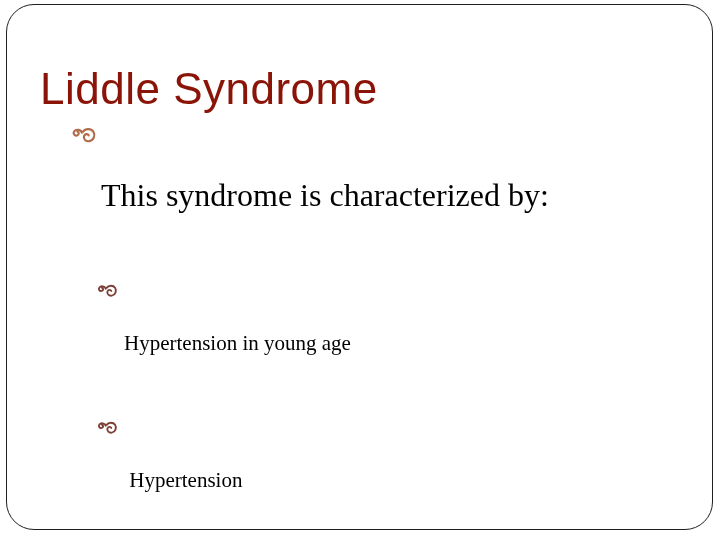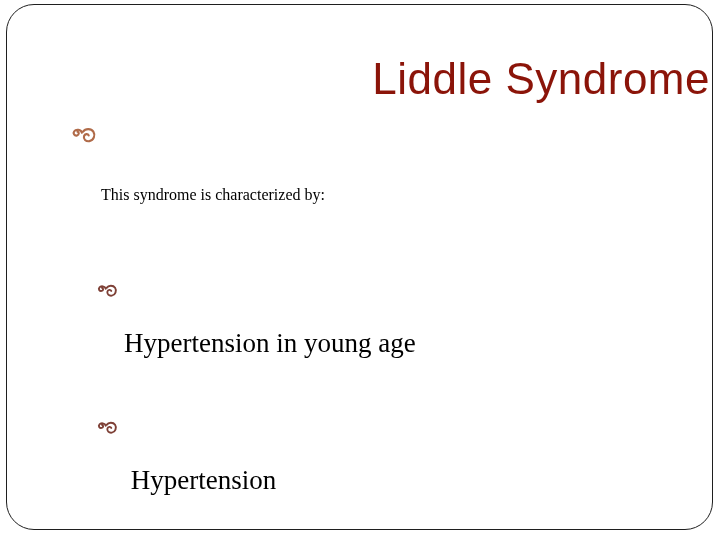--- a/index.html
+++ b/index.html
@@ -21,44 +21,44 @@
   }
   .frame{
     position:absolute;
     left:6px;top:4px;right:7px;bottom:10px;
     border:1.5px solid var(--frame);
     border-radius:28px;
     pointer-events:none;
   }
   .title{
     position:absolute;
-    left:40px;right:10px;top:54px;
-    text-align:right;
+    left:40px;right:10px;top:64px;
+    text-align:left;
     font-family:"Liberation Sans", sans-serif;
     font-size:44px;
     line-height:50px;
     color:var(--title);
     font-weight:400;
     letter-spacing:0.5px;
     white-space:nowrap;
   }
   .content{
     position:absolute;
     left:70px;top:120px;right:34px;
   }
   .li{display:flex;align-items:flex-start;}
   .li .txt{white-space:pre-wrap;}
   .bullet{flex:none;display:block;}
   .bullet svg{display:block;}
   
-  .l1{font-size:16px;line-height:30px;}
+  .l1{font-size:32px;line-height:30px;}
   .l1 .bullet{width:31px;color:var(--bullet_l1);}
   .l1 .bullet svg{width:27px;height:17px;margin-top:7px;}
   
-  .l2{font-size:27px;line-height:26px;margin-left:26px;margin-bottom:7px;}
+  .l2{font-size:21px;line-height:26px;margin-left:26px;margin-bottom:7px;}
   .l2 .bullet{width:28px;color:var(--bullet_l2);}
   .l2 .bullet svg{width:22px;height:14px;margin-top:6px;}
   .sp-after-p1{margin-bottom:8px;}
 </style>
 </head>
 <body>
 
 <div class="slide">
   <div class="frame"></div>
 

